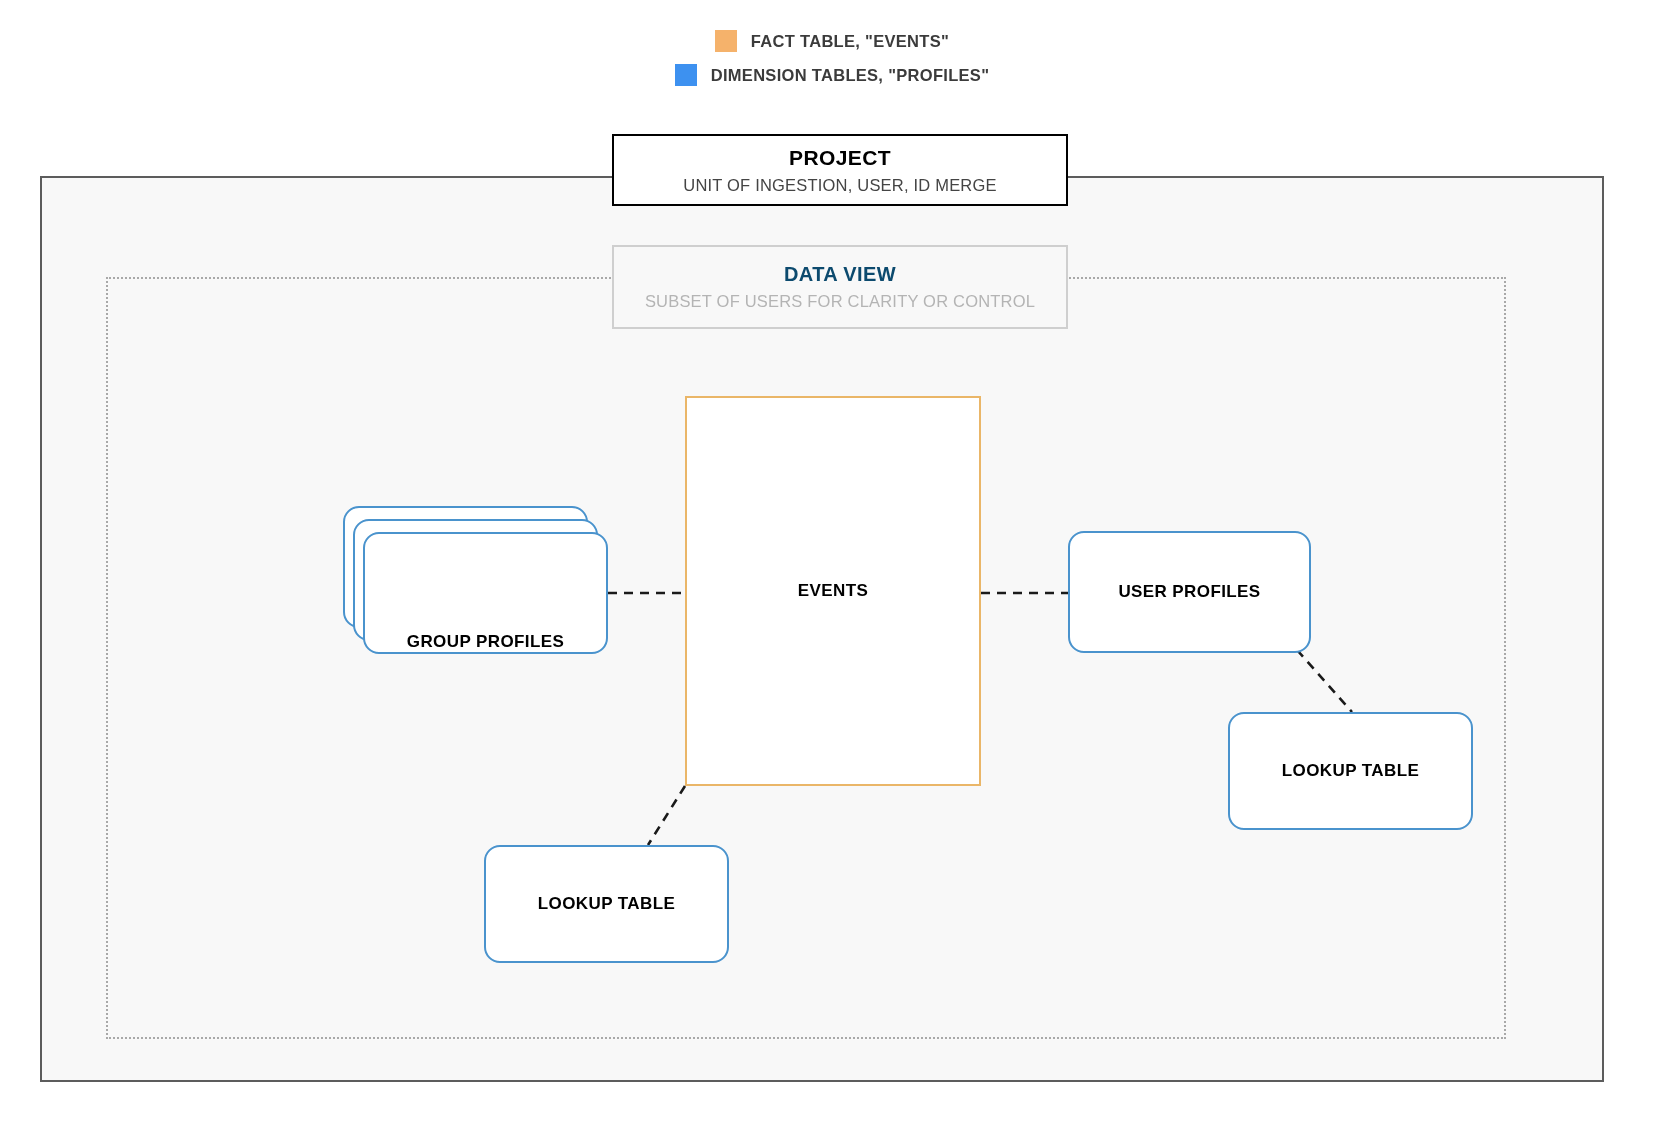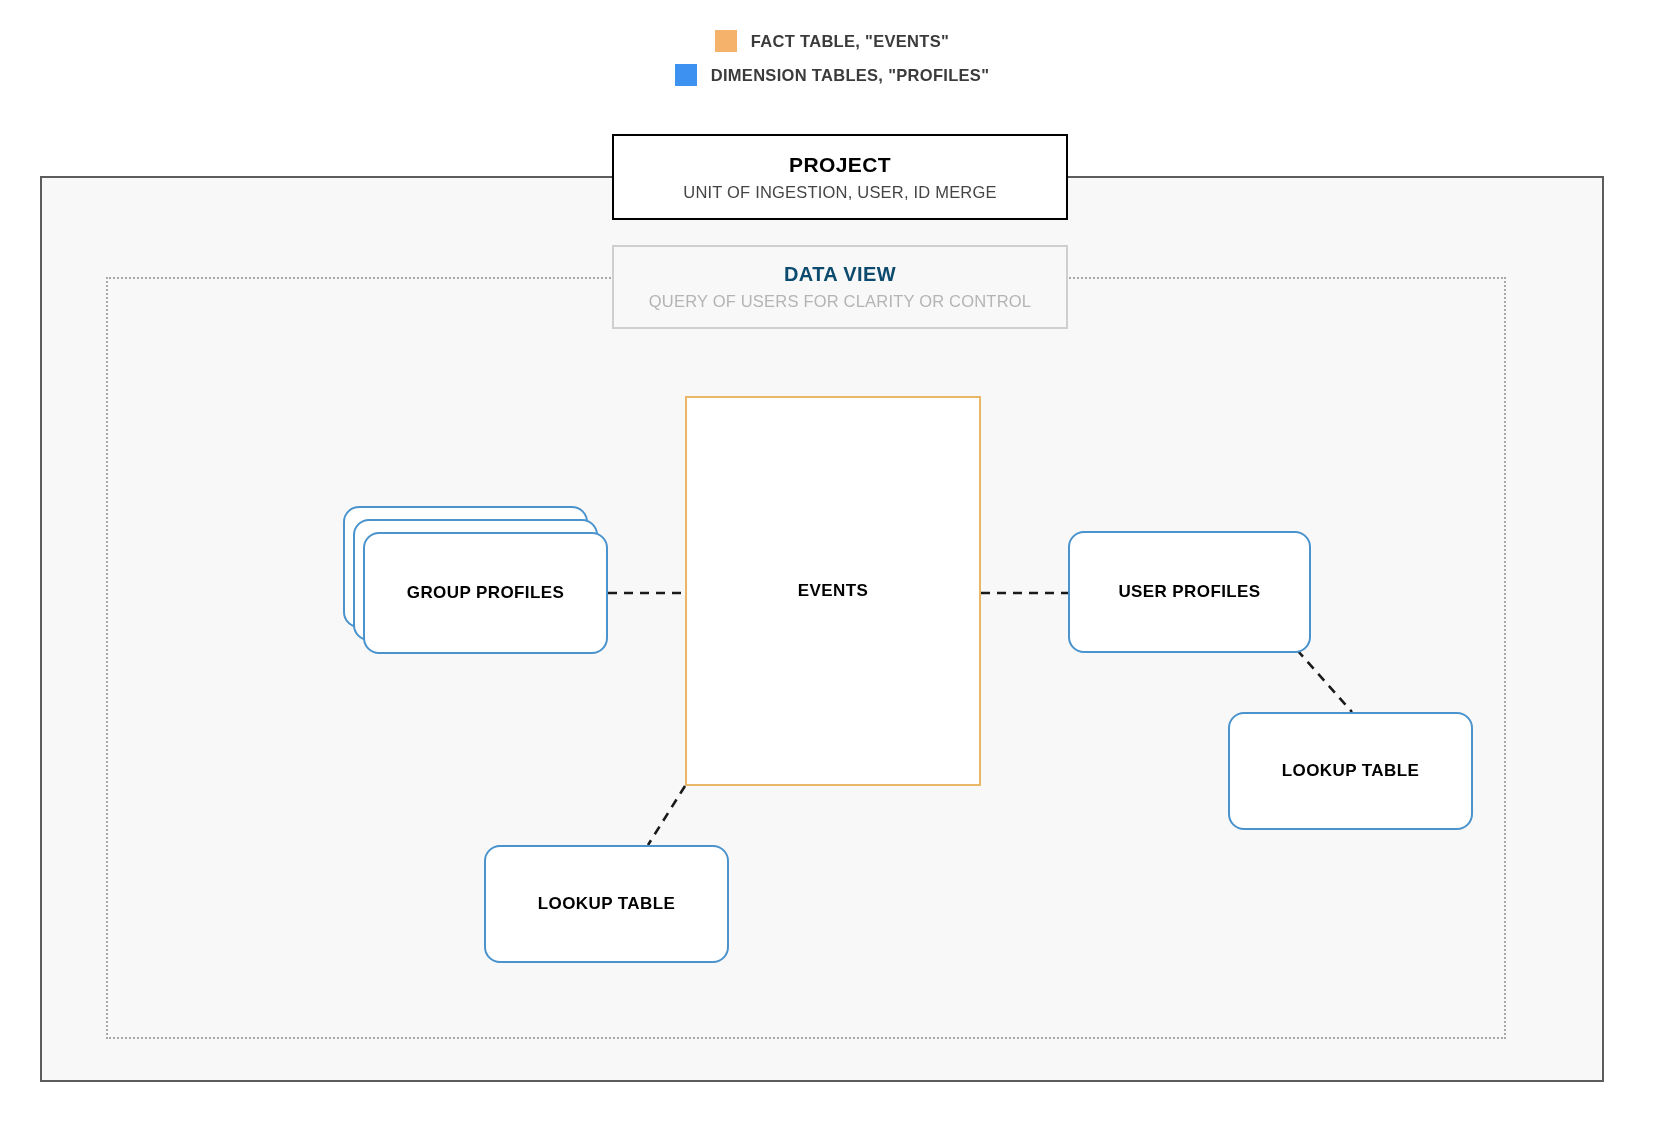--- a/index.html
+++ b/index.html
@@ -55,21 +55,21 @@
     border: 2px solid #5c5c5c;
     box-sizing: border-box;
   }
 
   
   .project-header {
     position: absolute;
     left: 612px;
     top: 134px;
     width: 456px;
-    height: 86px;
+    height: 72px;
     background: #ffffff;
     border: 2px solid #000000;
     box-sizing: border-box;
     display: flex;
     flex-direction: column;
     align-items: center;
     justify-content: center;
     gap: 6px;
     z-index: 5;
   }
@@ -191,21 +191,21 @@
     background: #ffffff;
     border: 2px solid #4a93cd;
     border-radius: 16px;
     box-sizing: border-box;
   }
   .stack-card-3 { left: 0px;  top: 0px;  }
   .stack-card-2 { left: 10px; top: 13px; }
   .stack-card-1 {
     left: 20px; top: 26px;
     display: flex;
-    align-items: center;
+    align-items: flex-end;
     justify-content: center;
   }
 
   
   .connectors {
     position: absolute;
     left: 0;
     top: 0;
     width: 1664px;
     height: 1128px;
@@ -266,19 +266,19 @@
 <div class="node node-profile node-lookup-right">
   <span class="node-label">LOOKUP TABLE</span>
 </div>
 
 <div class="node node-profile node-lookup-left">
   <span class="node-label">LOOKUP TABLE</span>
 </div>
 
 <div class="dataview-header">
   <div class="dataview-title">DATA VIEW</div>
-  <div class="dataview-subtitle">QUERY OF USERS FOR CLARITY OR CONTROL</div>
+  <div class="dataview-subtitle">SUBSET OF USERS FOR CLARITY OR CONTROL</div>
 </div>
 
 <div class="project-header">
   <div class="project-title">PROJECT</div>
   <div class="project-subtitle">UNIT OF INGESTION, USER, ID MERGE</div>
 </div>
 
 </body></html>

